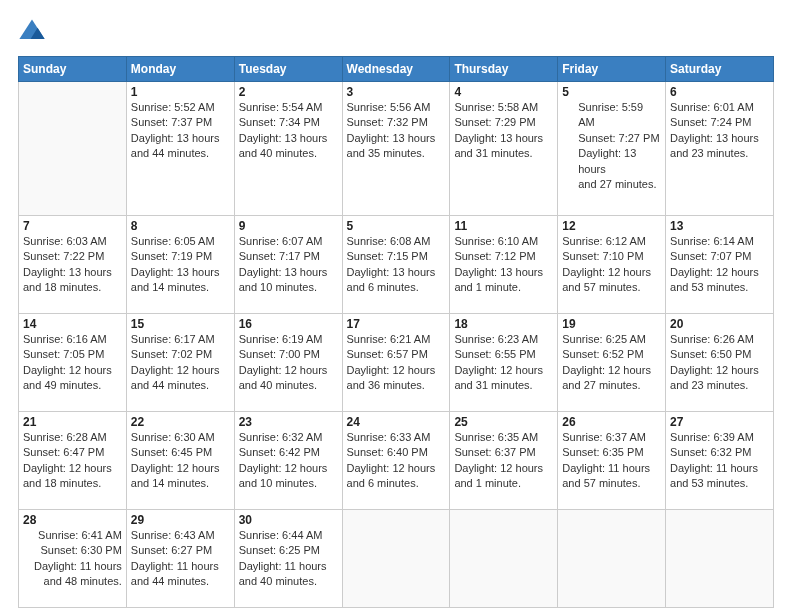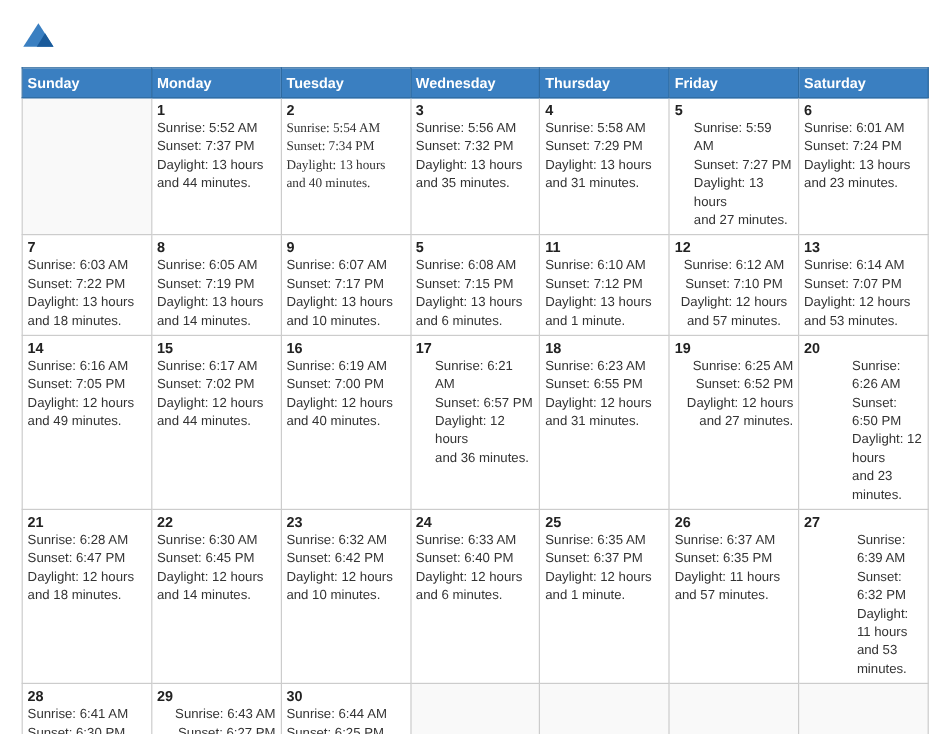--- a/index.html
+++ b/index.html
@@ -132,21 +132,21 @@
           <td class="empty"></td>
           <td>
             <span class="day-num">1</span>
             <div class="day-info" style="white-space: pre-line;">Sunrise: 5:52 AM
 Sunset: 7:37 PM
 Daylight: 13 hours
 and 44 minutes.</div>
           </td>
           <td>
             <span class="day-num">2</span>
-            <div class="day-info" style="white-space: pre-line; font-family: Liberation Serif, serif;">Sunrise: 5:54 AM
+            <div class="day-info" style="white-space: pre-line;">Sunrise: 5:54 AM
 Sunset: 7:34 PM
 Daylight: 13 hours
 and 40 minutes.</div>
           </td>
           <td>
             <span class="day-num">3</span>
             <div class="day-info" style="white-space: pre-line;">Sunrise: 5:56 AM
 Sunset: 7:32 PM
 Daylight: 13 hours
 and 35 minutes.</div>
@@ -204,21 +204,21 @@
           </td>
           <td>
             <span class="day-num">11</span>
             <div class="day-info" style="white-space: pre-line;">Sunrise: 6:10 AM
 Sunset: 7:12 PM
 Daylight: 13 hours
 and 1 minute.</div>
           </td>
           <td>
             <span class="day-num">12</span>
-            <div class="day-info" style="white-space: pre-line; text-align: center;">Sunrise: 6:12 AM
+            <div class="day-info" style="white-space: pre-line;">Sunrise: 6:12 AM
 Sunset: 7:10 PM
 Daylight: 12 hours
 and 57 minutes.</div>
           </td>
           <td>
             <span class="day-num">13</span>
             <div class="day-info" style="white-space: pre-line;">Sunrise: 6:14 AM
 Sunset: 7:07 PM
 Daylight: 12 hours
 and 53 minutes.</div>
@@ -241,42 +241,42 @@
           </td>
           <td>
             <span class="day-num">16</span>
             <div class="day-info" style="white-space: pre-line;">Sunrise: 6:19 AM
 Sunset: 7:00 PM
 Daylight: 12 hours
 and 40 minutes.</div>
           </td>
           <td>
             <span class="day-num">17</span>
-            <div class="day-info" style="white-space: pre-line; margin-left: 16px;">Sunrise: 6:21 AM
+            <div class="day-info" style="white-space: pre-line;">Sunrise: 6:21 AM
 Sunset: 6:57 PM
 Daylight: 12 hours
 and 36 minutes.</div>
           </td>
           <td>
             <span class="day-num">18</span>
             <div class="day-info" style="white-space: pre-line;">Sunrise: 6:23 AM
 Sunset: 6:55 PM
 Daylight: 12 hours
 and 31 minutes.</div>
           </td>
           <td>
             <span class="day-num">19</span>
-            <div class="day-info" style="white-space: pre-line; text-align: right;">Sunrise: 6:25 AM
+            <div class="day-info" style="white-space: pre-line;">Sunrise: 6:25 AM
 Sunset: 6:52 PM
 Daylight: 12 hours
 and 27 minutes.</div>
           </td>
           <td>
             <span class="day-num">20</span>
-            <div class="day-info" style="white-space: pre-line; margin-left: 40px;">Sunrise: 6:26 AM
+            <div class="day-info" style="white-space: pre-line;">Sunrise: 6:26 AM
 Sunset: 6:50 PM
 Daylight: 12 hours
 and 23 minutes.</div>
           </td>
         </tr>
         <tr>
           <td>
             <span class="day-num">21</span>
             <div class="day-info" style="white-space: pre-line;">Sunrise: 6:28 AM
 Sunset: 6:47 PM
@@ -313,37 +313,37 @@
           </td>
           <td>
             <span class="day-num">26</span>
             <div class="day-info" style="white-space: pre-line;">Sunrise: 6:37 AM
 Sunset: 6:35 PM
 Daylight: 11 hours
 and 57 minutes.</div>
           </td>
           <td>
             <span class="day-num">27</span>
-            <div class="day-info" style="white-space: pre-line; margin-left: 44px;">Sunrise: 6:39 AM
+            <div class="day-info" style="white-space: pre-line;">Sunrise: 6:39 AM
 Sunset: 6:32 PM
 Daylight: 11 hours
 and 53 minutes.</div>
           </td>
         </tr>
         <tr>
           <td>
             <span class="day-num">28</span>
-            <div class="day-info" style="white-space: pre-line;">Sunrise: 6:41 AM
+            <div class="day-info" style="white-space: pre-line; text-align: right;">Sunrise: 6:41 AM
 Sunset: 6:30 PM
 Daylight: 11 hours
 and 48 minutes.</div>
           </td>
           <td>
             <span class="day-num">29</span>
-            <div class="day-info" style="white-space: pre-line; text-align: right;">Sunrise: 6:43 AM
+            <div class="day-info" style="white-space: pre-line;">Sunrise: 6:43 AM
 Sunset: 6:27 PM
 Daylight: 11 hours
 and 44 minutes.</div>
           </td>
           <td>
             <span class="day-num">30</span>
             <div class="day-info" style="white-space: pre-line;">Sunrise: 6:44 AM
 Sunset: 6:25 PM
 Daylight: 11 hours
 and 40 minutes.</div>

